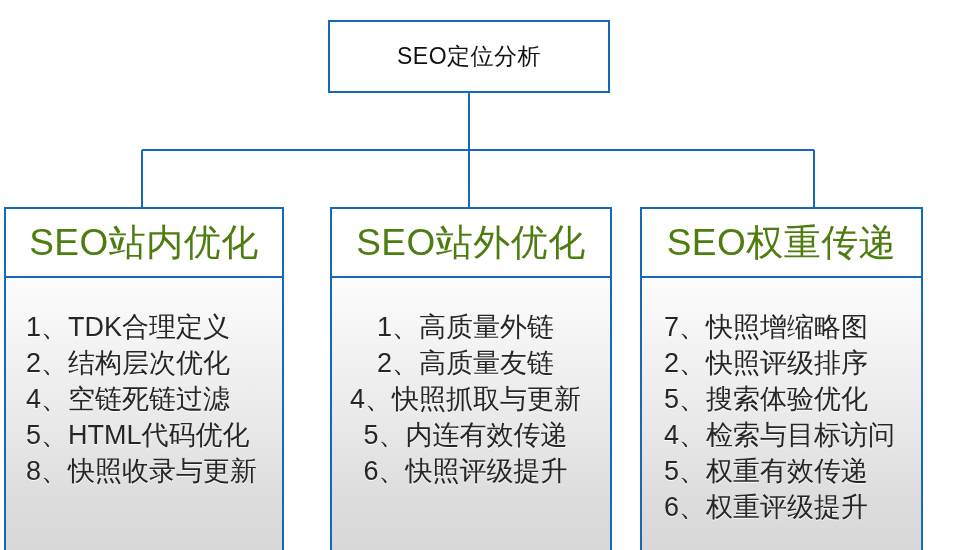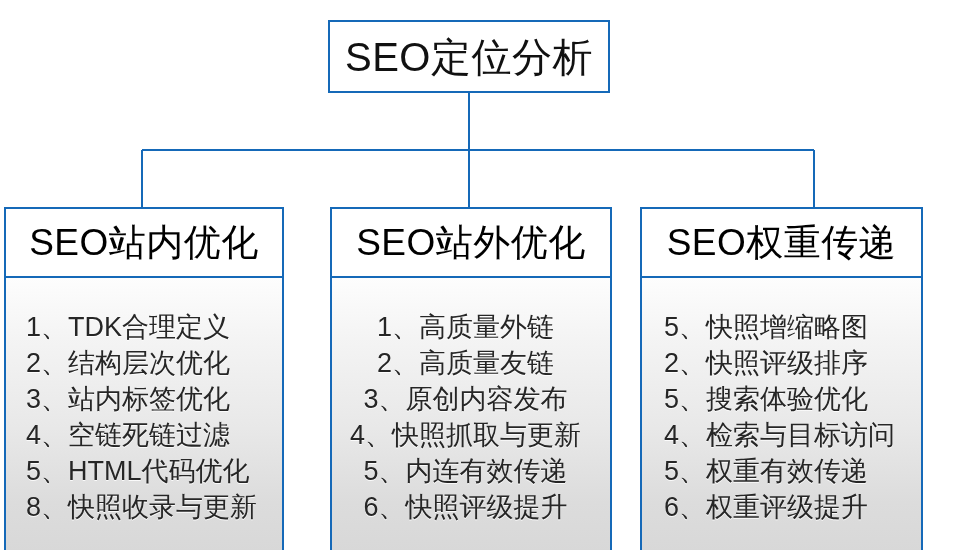--- a/index.html
+++ b/index.html
@@ -35,21 +35,21 @@
     width: 282px;
     height: 73px;
     box-sizing: border-box;
     background: #ffffff;
     border: 2px solid #1569b8;
     display: flex;
     align-items: center;
     justify-content: center;
   }
   .root-title {
-    font-size: 40px;
+    font-size: 23px;
     color: #111111;
     letter-spacing: 0.5px;
     line-height: 1;
     white-space: nowrap;
   }
 
   
   .column {
     position: absolute;
     top: 207px;
@@ -58,21 +58,21 @@
     box-sizing: border-box;
     height: 71px;
     background: #ffffff;
     border: 2px solid #1569b8;
     display: flex;
     align-items: center;
     justify-content: center;
   }
   .col-header-title {
     font-size: 37px;
-    color: #000000;
+    color: #4d7c0f;
     line-height: 1;
     white-space: nowrap;
     letter-spacing: 0.5px;
   }
   .col-body {
     box-sizing: border-box;
     margin-top: -2px;
     height: 278px;
     border: 2px solid #1569b8;
     background: linear-gradient(to bottom, #fdfdfd 0%, #f4f4f4 22%, #e8e8e8 55%, #dcdcdc 82%, #d8d8d8 100%);
@@ -123,51 +123,49 @@
   </div>
 
   <div class="column" id="col-0">
     <div class="col-header">
       <span class="col-header-title">SEO站内优化</span>
     </div>
     <div class="col-body">
       <ul class="col-list">
         <li class="list-item">1、TDK合理定义</li>
         <li class="list-item">2、结构层次优化</li>
-        <li class="list-item">3、站内标签优化</li>
         <li class="list-item">4、空链死链过滤</li>
         <li class="list-item">5、HTML代码优化</li>
         <li class="list-item">8、快照收录与更新</li>
       </ul>
     </div>
   </div>
 
   <div class="column" id="col-1">
     <div class="col-header">
       <span class="col-header-title">SEO站外优化</span>
     </div>
     <div class="col-body">
       <ul class="col-list">
         <li class="list-item">1、高质量外链</li>
         <li class="list-item">2、高质量友链</li>
-        <li class="list-item">3、原创内容发布</li>
         <li class="list-item">4、快照抓取与更新</li>
         <li class="list-item">5、内连有效传递</li>
         <li class="list-item">6、快照评级提升</li>
       </ul>
     </div>
   </div>
 
   <div class="column" id="col-2">
     <div class="col-header">
       <span class="col-header-title">SEO权重传递</span>
     </div>
     <div class="col-body">
       <ul class="col-list">
-        <li class="list-item">5、快照增缩略图</li>
+        <li class="list-item">7、快照增缩略图</li>
         <li class="list-item">2、快照评级排序</li>
         <li class="list-item">5、搜索体验优化</li>
         <li class="list-item">4、检索与目标访问</li>
         <li class="list-item">5、权重有效传递</li>
         <li class="list-item">6、权重评级提升</li>
       </ul>
     </div>
   </div>
 
 </div>

